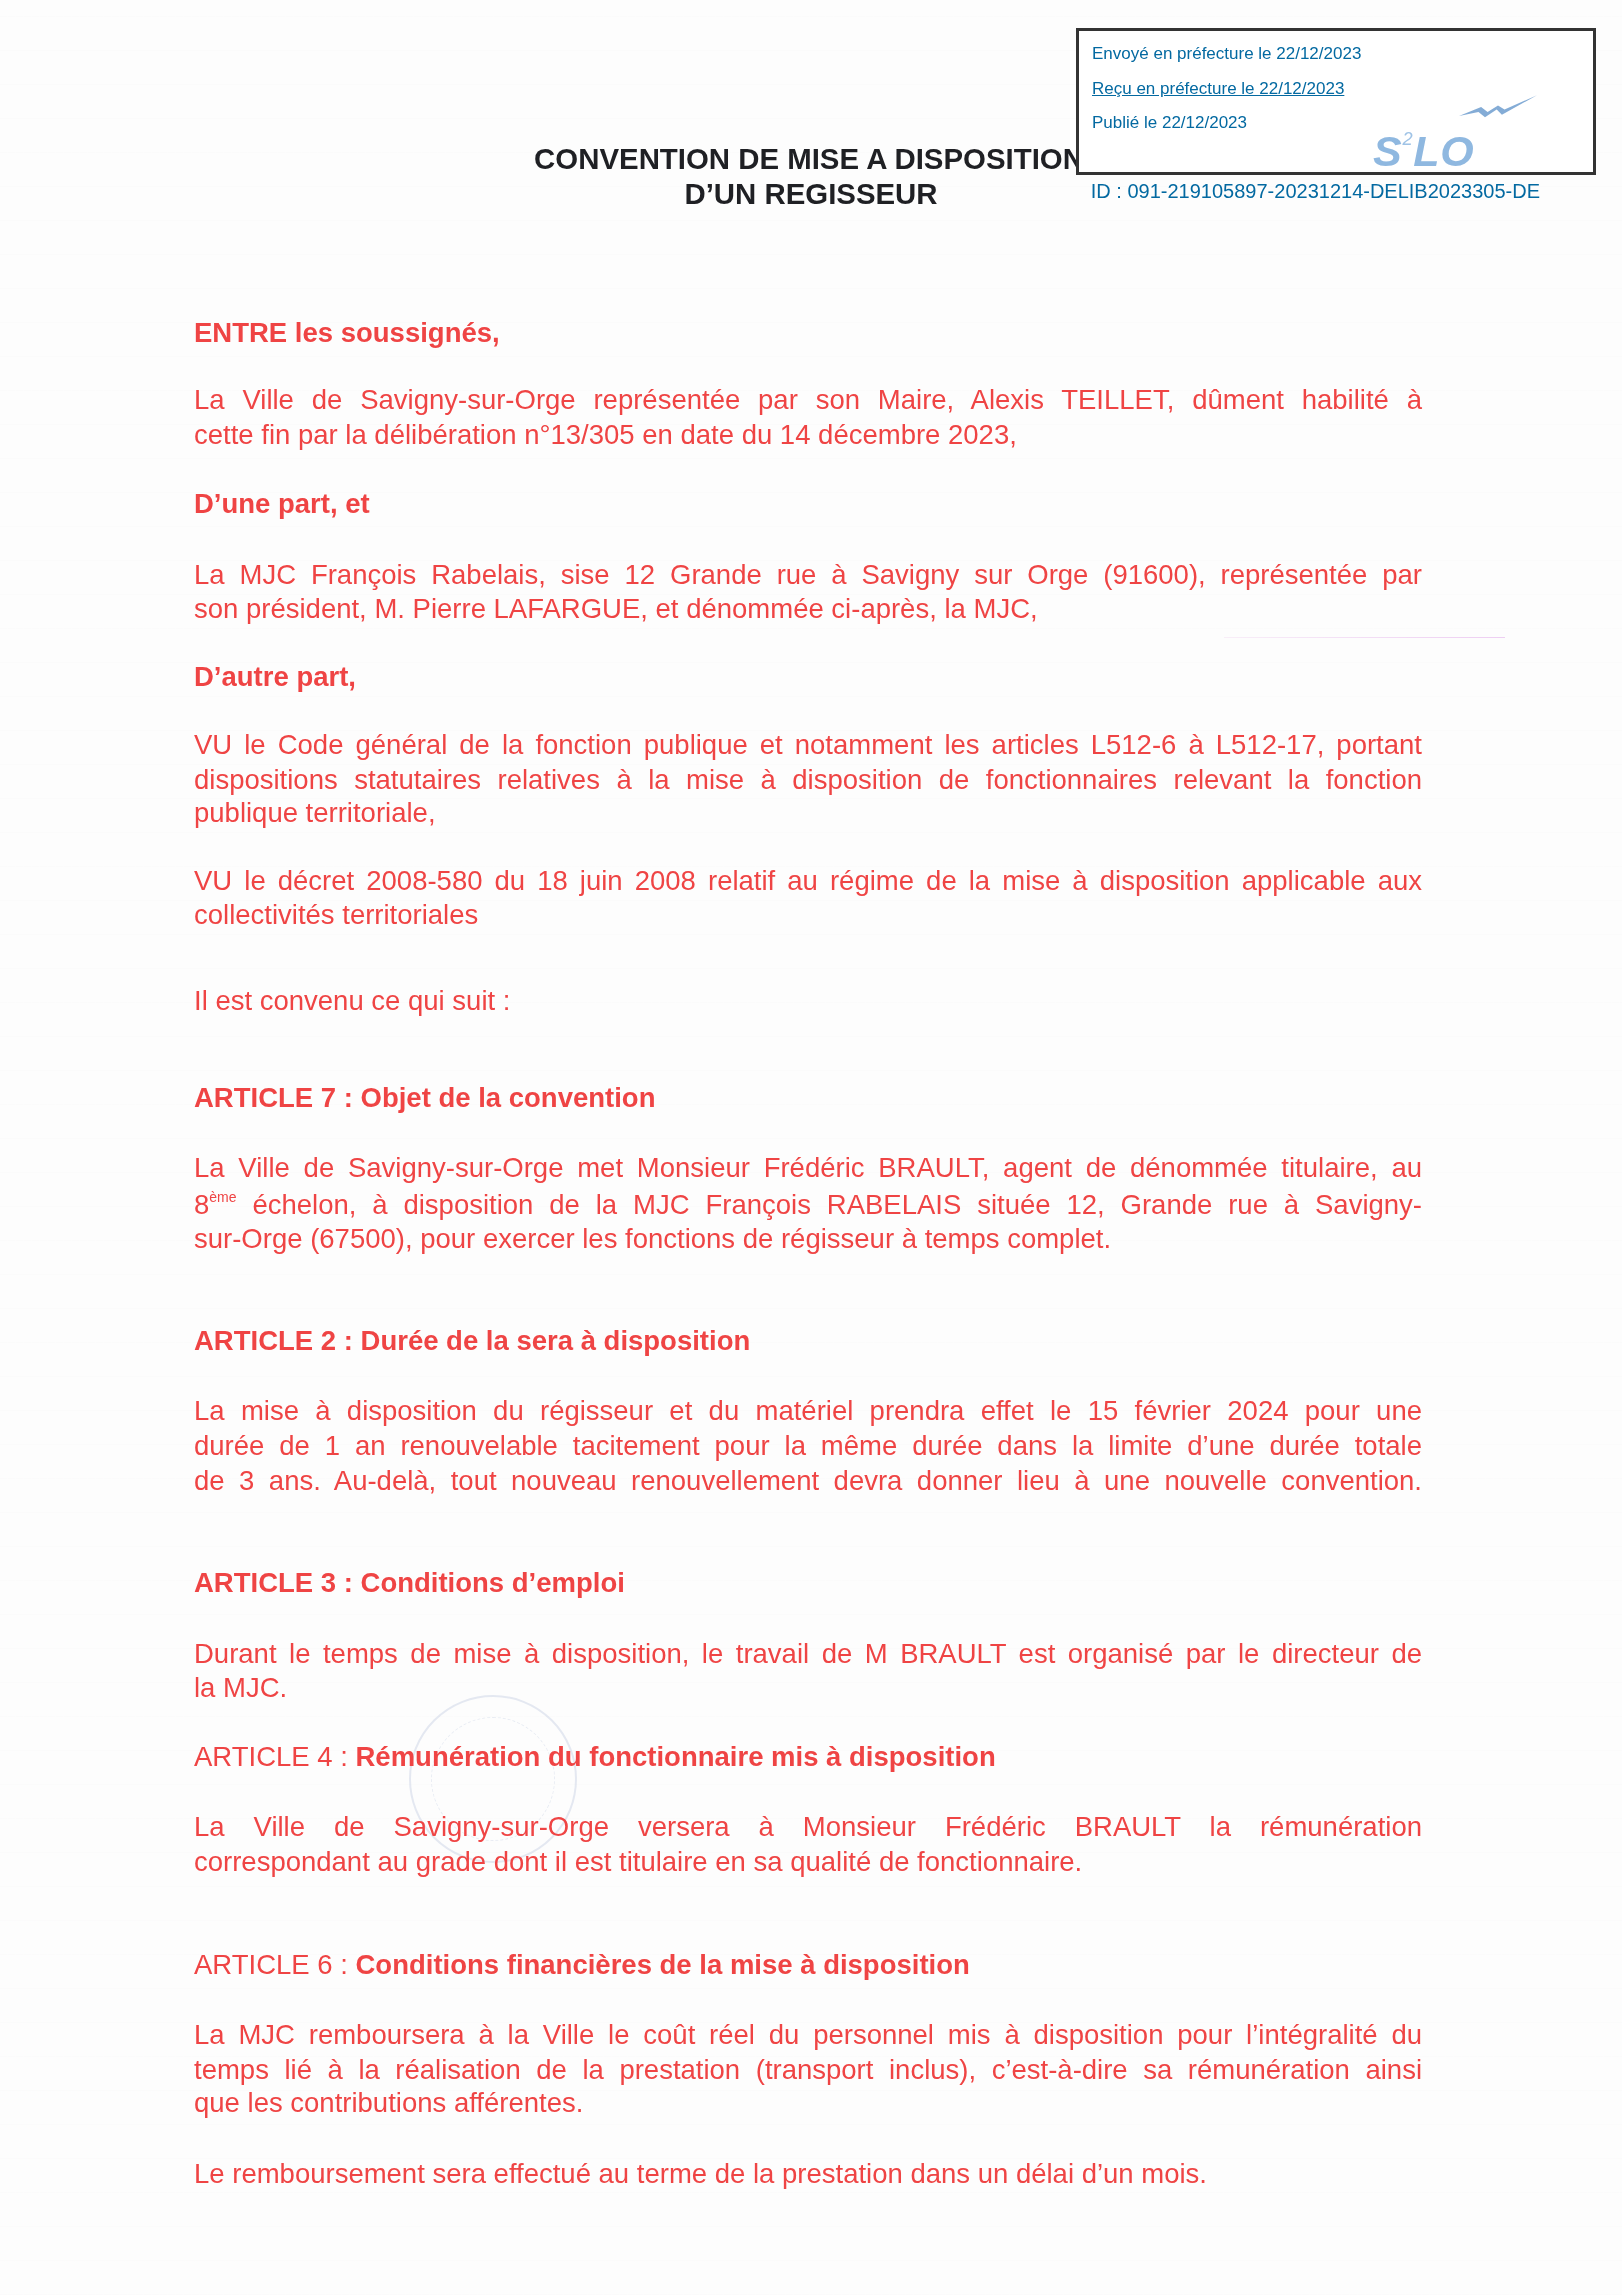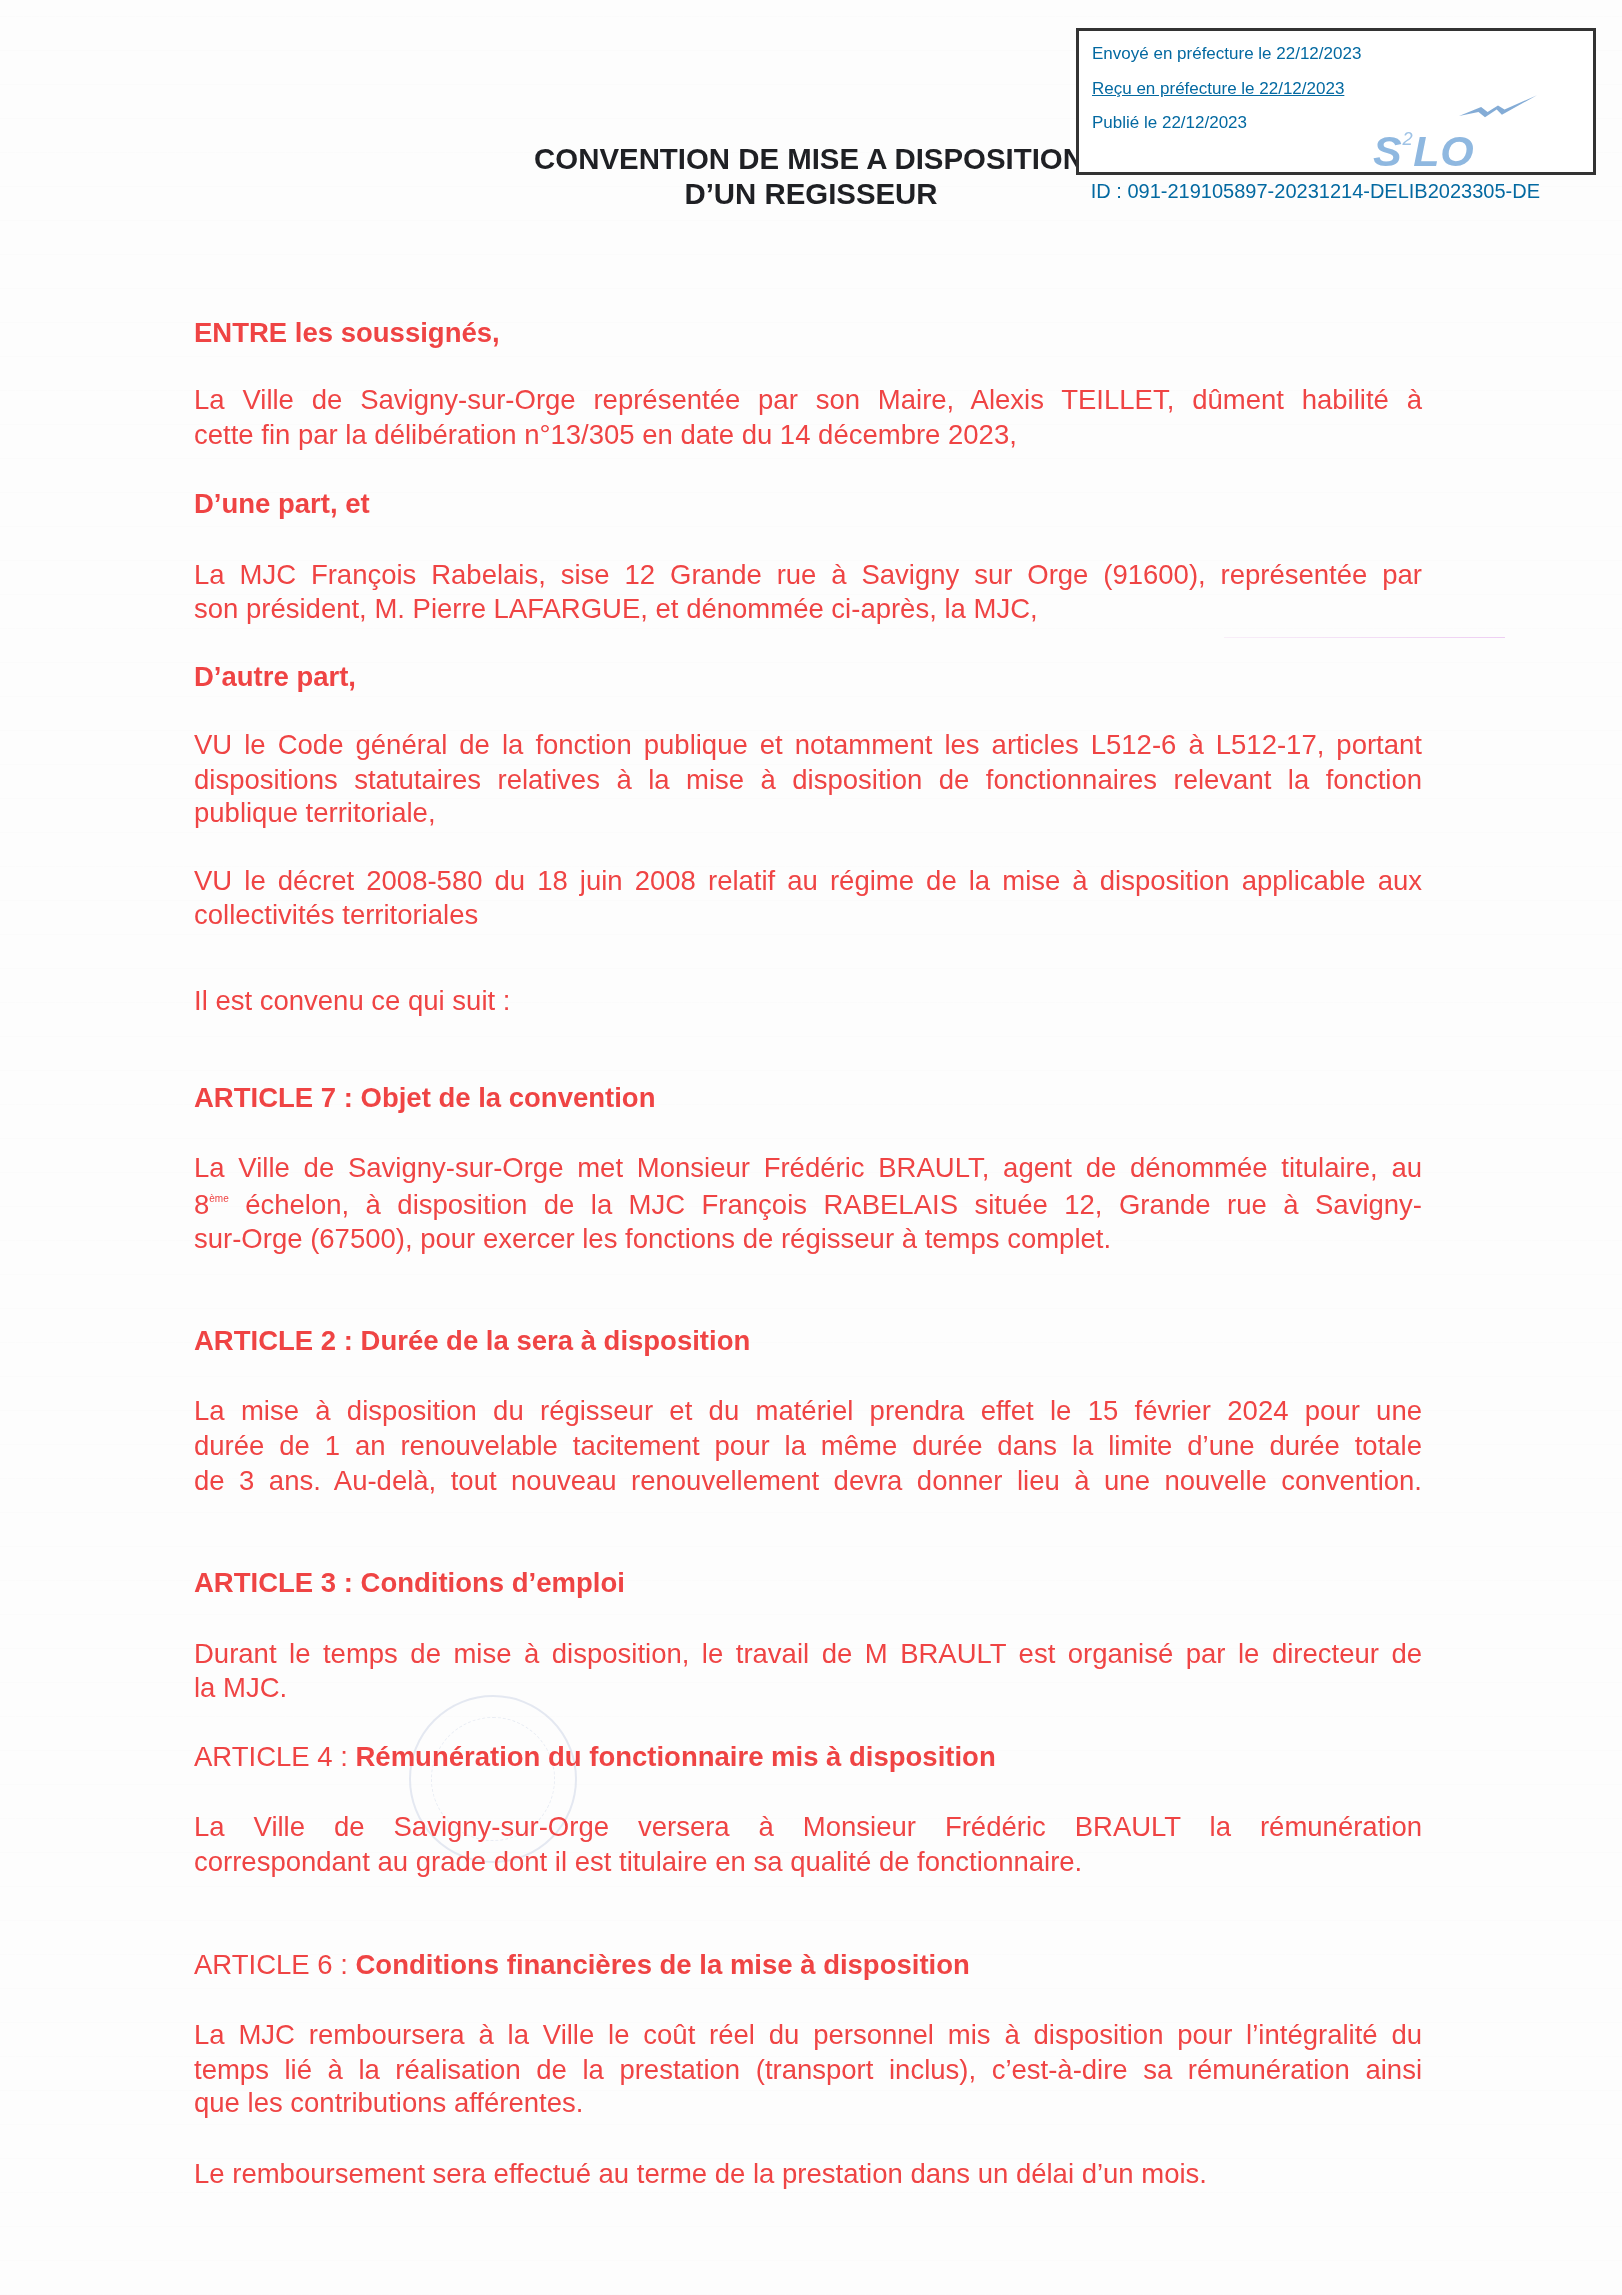--- a/index.html
+++ b/index.html
@@ -45,21 +45,21 @@
   .title-clip { position: absolute; left: 0; top: 0; width: 1076px; height: 262px; overflow: hidden; }
 
   .line {
     position: absolute; left: 194px; width: 1228px; font-size: 27.5px;
     line-height: 34px; white-space: nowrap; color: #ef4444;
   }
   .line.justify { text-align: justify; text-align-last: justify; }
   .b { font-weight: bold; }
   .h { font-weight: bold; font-size: 27.5px; }
   .h .num { font-weight: normal; }
-  sup.ord { font-size: 10px; vertical-align: 11.8px; line-height: 0; }
+  sup.ord { font-size: 14px; vertical-align: 11.8px; line-height: 0; }
 
   .seal {
     position: absolute; left: 409px; top: 1695px; width: 164px; height: 164px;
     border-radius: 50%; border: 2px solid rgba(140,160,200,0.22);
     pointer-events: none;
   }
   .seal::after {
     content: ""; position: absolute; left: 19.6px; top: 19.6px; right: 19.6px; bottom: 19.6px;
     border-radius: 50%; border: 1.3px dashed rgba(140,160,200,0.18);
   }

